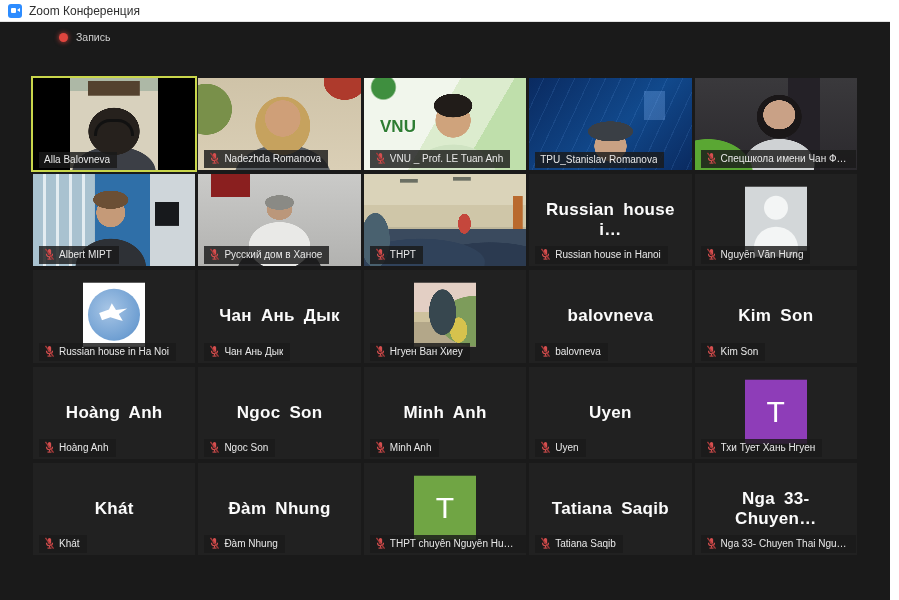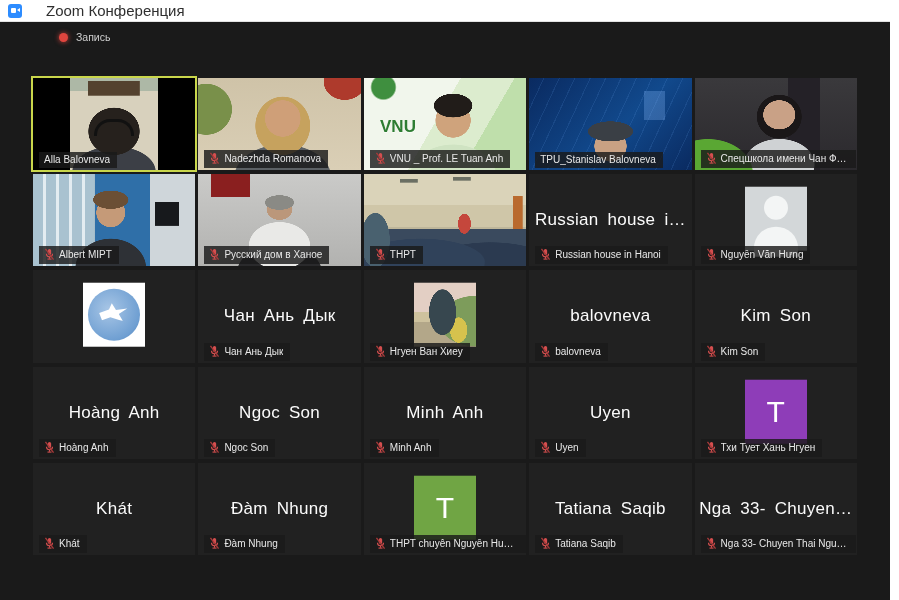--- a/index.html
+++ b/index.html
@@ -13,37 +13,37 @@
     position:absolute;left:0;top:0;width:100%;height:22px;background:#ffffff;
     display:flex;align-items:center;border-bottom:1px solid #e3e3e3;box-sizing:border-box;
   }
   .zoom-icon{
     width:14px;height:14px;margin-left:8px;border-radius:3px;background:#2d8cff;
     position:relative;flex:0 0 auto;
   }
   .zoom-icon::before{content:"";position:absolute;left:3px;top:4.5px;width:5px;height:5px;border-radius:1px;background:#fff;}
   .zoom-icon::after{content:"";position:absolute;right:2.2px;top:4.5px;width:0;height:0;
     border-top:2.5px solid transparent;border-bottom:2.5px solid transparent;border-right:3.5px solid #fff;}
-  .title-text{margin-left:24px;font-size:15px;color:#2f2f2f;}
+  .title-text{margin-left:7px;font-size:12px;color:#2f2f2f;}
   
   .record-row{position:absolute;left:11px;top:31px;display:flex;align-items:center;gap:8px;padding-left:48px;}
   .record-dot{width:9px;height:9px;border-radius:50%;background:#e0453e;box-shadow:0 0 4px 1px rgba(224,69,62,.55);}
   .record-text{font-size:10.5px;color:#cfcfcf;}
   
   .grid{
     position:absolute;left:33px;top:78px;width:824px;height:477px;
     display:grid;grid-template-columns:repeat(5,1fr);grid-template-rows:repeat(5,1fr);
     column-gap:3px;row-gap:4px;
   }
   .tile{position:relative;background:#212121;overflow:hidden;padding-left:20px;}
   .tile.active{outline:2px solid #c9d64b;outline-offset:0;z-index:2;}
   .scene{position:absolute;inset:0;}
   .display-name{
     position:absolute;inset:0;display:flex;align-items:center;justify-content:center;
-    font-size:17px;font-weight:normal;color:#fbfbfb;letter-spacing:.3px;word-spacing:4px;
+    font-size:17px;font-weight:bold;color:#fbfbfb;letter-spacing:.3px;word-spacing:4px;
     text-align:center;padding:0 4px;
   }
   .avatar{
     position:absolute;left:50%;top:50%;transform:translate(-50%,-52%);
     width:62px;height:64px;display:flex;align-items:center;justify-content:center;
     font-size:30px;color:#ffffff;font-weight:400;
   }
   .avatar-silhouette{background:#d3d7d9;}
   .avatar-silhouette::before{content:"";position:absolute;left:50%;top:9px;transform:translateX(-50%);
     width:24px;height:24px;border-radius:50%;background:#f3f5f5;}
@@ -192,21 +192,21 @@
     </div>
   </div>
 
   <div class="tile">
     <div class="scene scene-tpu">
       
     </div>
 
     <div class="label">
 
-      <span class="label-text">TPU_Stanislav Balovneva</span>
+      <span class="label-text">TPU_Stanislav Romanova</span>
     </div>
   </div>
 
   <div class="tile">
     <div class="scene scene-school">
       
     </div>
 
     <div class="label">
       <svg class="mic" width="11" height="13" viewBox="0 0 12 14">
@@ -298,20 +298,30 @@
         <line x1="3.8" y1="12" x2="8.2" y2="12" stroke="#d54f4f" stroke-width="1.2"></line>
         <line x1="1.6" y1="0.8" x2="10.4" y2="12.6" stroke="#a83a3a" stroke-width="1.5"></line>
       </svg>
       <span class="label-text">Nguyễn Văn Hưng</span>
     </div>
   </div>
 
   <div class="tile">
 
     <div class="avatar avatar-logo"></div>
+    <div class="label">
+      <svg class="mic" width="11" height="13" viewBox="0 0 12 14">
+        <rect x="4.2" y="1" width="3.6" height="6.4" rx="1.8" fill="#d54f4f"></rect>
+        <path d="M2.7 6.2a3.3 3.3 0 0 0 6.6 0" stroke="#d54f4f" stroke-width="1.2" fill="none"></path>
+        <line x1="6" y1="9.7" x2="6" y2="11.6" stroke="#d54f4f" stroke-width="1.2"></line>
+        <line x1="3.8" y1="12" x2="8.2" y2="12" stroke="#d54f4f" stroke-width="1.2"></line>
+        <line x1="1.6" y1="0.8" x2="10.4" y2="12.6" stroke="#a83a3a" stroke-width="1.5"></line>
+      </svg>
+      <span class="label-text">Russian house in Ha Noi</span>
+    </div>
   </div>
 
   <div class="tile">
 
     <div class="display-name">Чан Ань Дык</div>
 
     <div class="label">
       <svg class="mic" width="11" height="13" viewBox="0 0 12 14">
         <rect x="4.2" y="1" width="3.6" height="6.4" rx="1.8" fill="#d54f4f"></rect>
         <path d="M2.7 6.2a3.3 3.3 0 0 0 6.6 0" stroke="#d54f4f" stroke-width="1.2" fill="none"></path>

